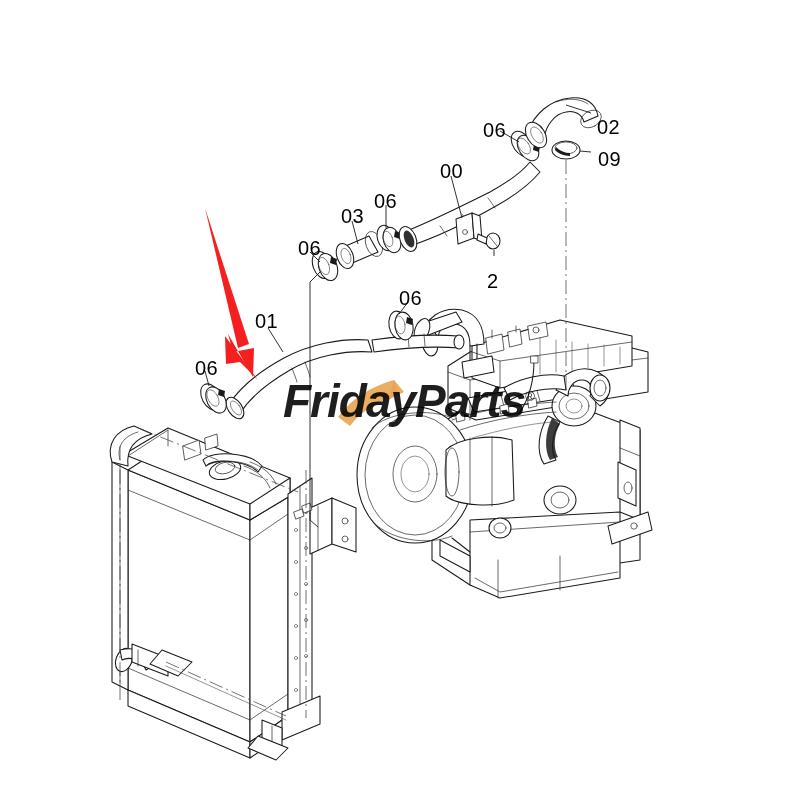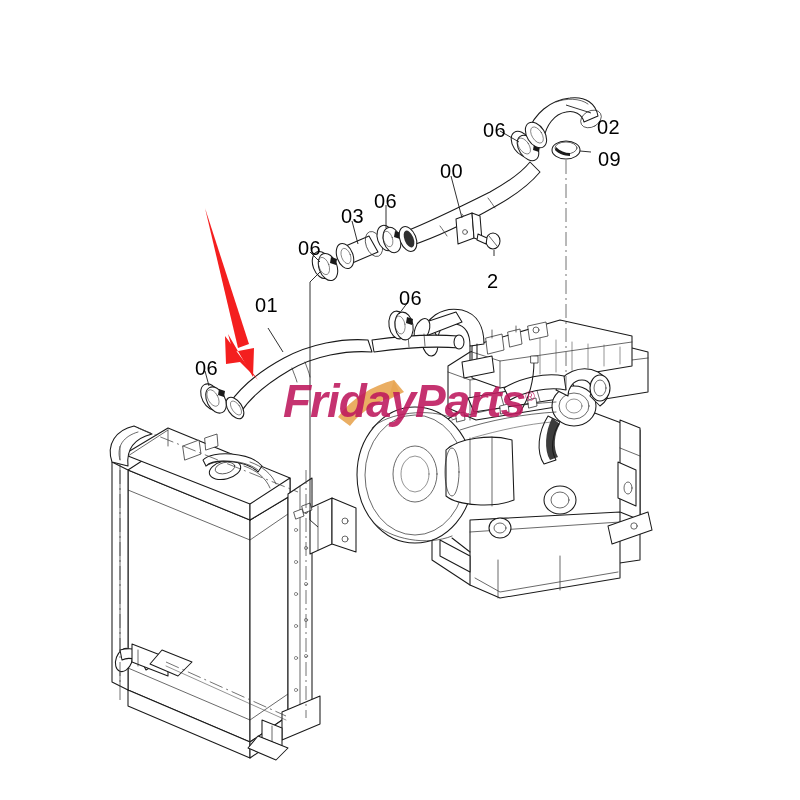--- a/index.html
+++ b/index.html
@@ -372,27 +372,27 @@
       <path fill="#f41f1f" d="M228 334 L253 377 L254 348 L233 352 Z"></path>
     </g>
 
   </svg>
 
   <div>
     <svg style="position:absolute;left:0;top:0;width:800px;height:800px;pointer-events:none;">
       <path d="M338 417 C 352 398, 372 386, 394 380 L400 394 C 380 400, 362 410, 350 426 Z" fill="#e8a552" opacity="0.9"></path>
       <path d="M394 380 L404 392 L388 400 Z" fill="#e8a552" opacity="0.9"></path>
     </svg>
-    <div class="wm" id="wm-text" style="left:283px; top:374px; color:#be185d; opacity:0.88;">
+    <div class="wm" id="wm-text" style="left:283px; top:374px; color:#000000; opacity:0.88;">
       <span>FridayParts</span><span class="wm-reg">®</span>
     </div>
   </div>
 
   <div id="callouts">
-      <div class="callout" style="left: 255px; top: 294px;">01</div>
+      <div class="callout" style="left: 255px; top: 310px;">01</div>
       <div class="callout" style="left: 195px; top: 357px;">06</div>
       <div class="callout" style="left: 298px; top: 237px;">06</div>
       <div class="callout" style="left: 341px; top: 205px; text-align: center;">03</div>
       <div class="callout" style="left: 374px; top: 190px;">06</div>
       <div class="callout" style="left: 440px; top: 160px;">00</div>
       <div class="callout" style="left: 483px; top: 119px;">06</div>
       <div class="callout" style="left: 597px; top: 116px;">02</div>
       <div class="callout" style="left: 598px; top: 148px;">09</div>
       <div class="callout" style="left: 487px; top: 270px;">2</div>
       <div class="callout" style="left: 399px; top: 287px;">06</div>

